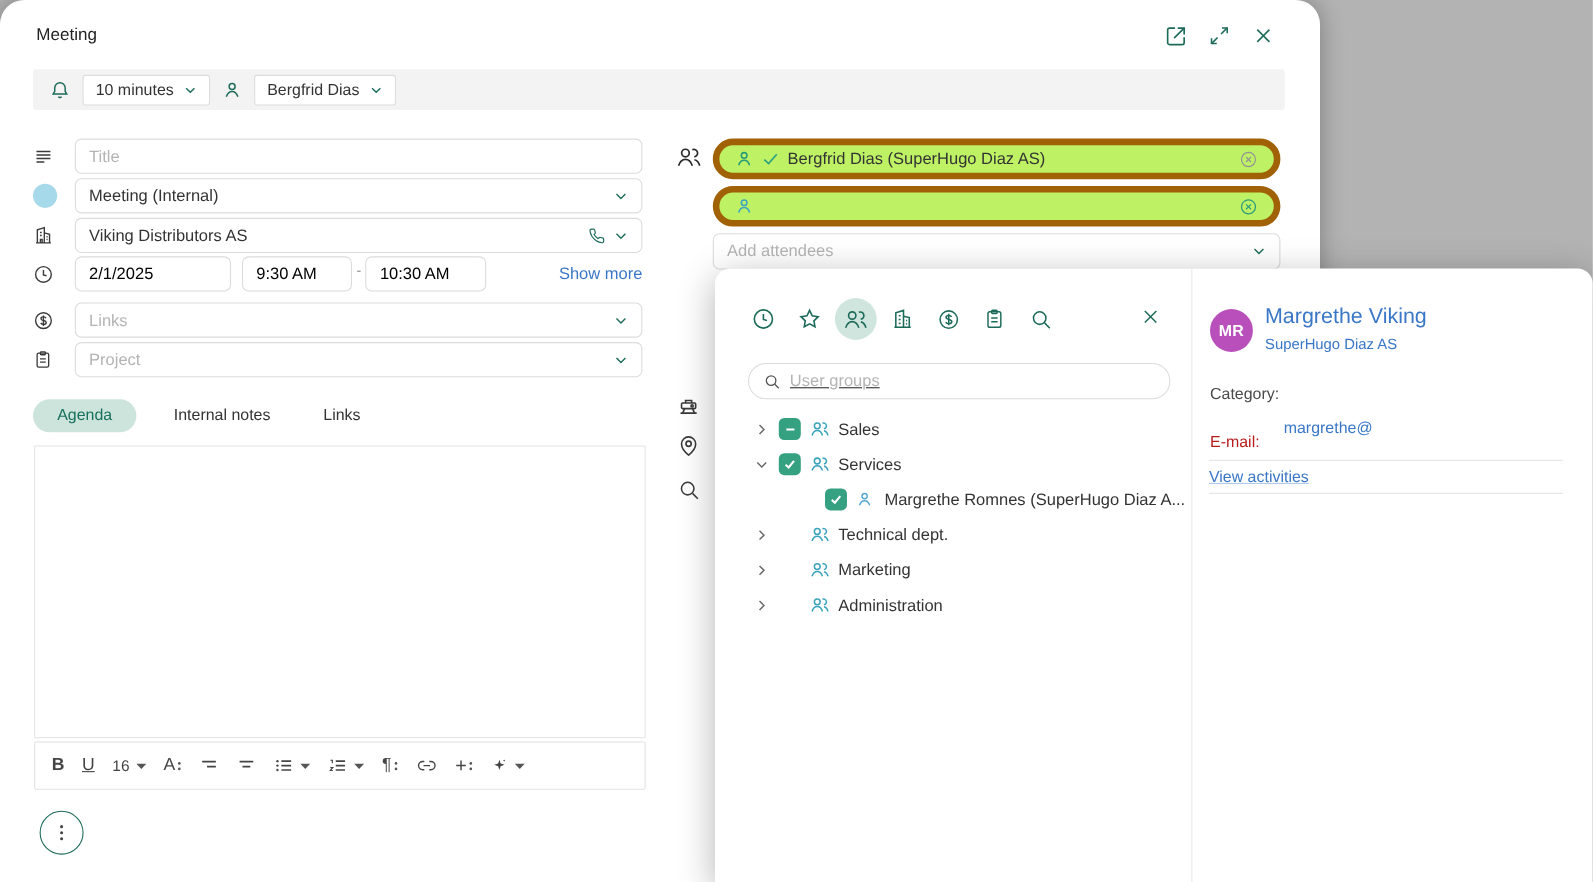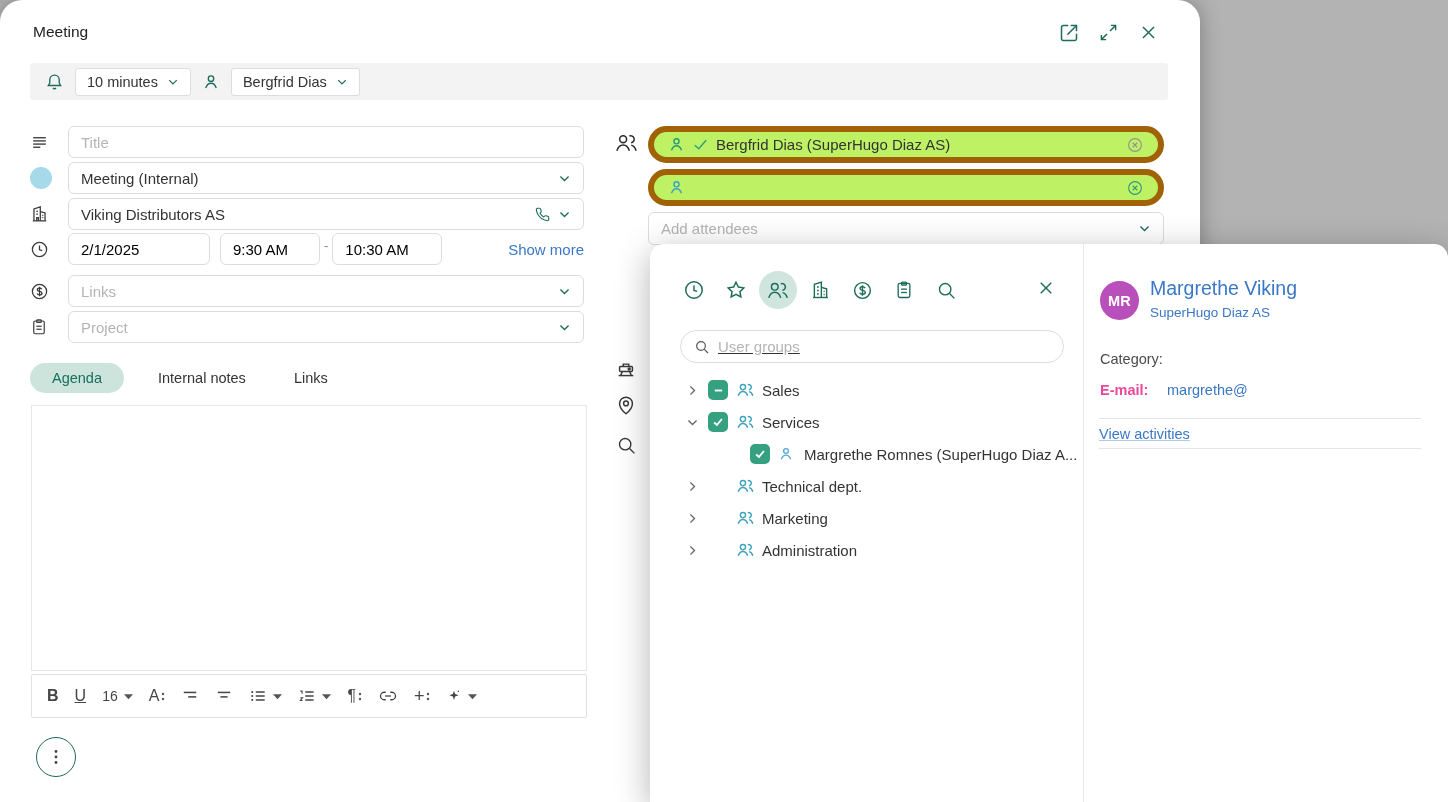--- a/index.html
+++ b/index.html
@@ -100,21 +100,21 @@
 
   .pp-divider { position:absolute; left:433px; top:0; width:1px; height:558px; background:#e8e8e8; }
 
   
   .avatar { position:absolute; left:450px; top:37px; width:39px; height:39px; border-radius:50%;
             background:#b84fba; color:#fff; font-size:14.5px; font-weight:700;
             display:flex; align-items:center; justify-content:center; letter-spacing:.3px; }
   .d-name { position:absolute; left:500px; top:33px; font-size:19.5px; color:#3a77c6; cursor:pointer; }
   .d-company { position:absolute; left:500px; top:61px; font-size:13.5px; color:#3a77c6; cursor:pointer; }
   .d-cat { position:absolute; left:450px; top:107px; font-size:14.5px; color:#4a4a4a; }
-  .d-email-lbl { position:absolute; left:450px; top:138px; font-size:14.5px; color:#ec4899;font-weight:bold; }
+  .d-email-lbl { position:absolute; left:450px; top:150px; font-size:14.5px; color:#b91c1c; }
   .d-email-val { position:absolute; left:517px; top:138px; font-size:14.5px; color:#3a77c6; cursor:pointer; }
   .d-viewbox { position:absolute; left:449px; top:174px; width:322px; height:31px;
                border-top:1px solid #e4e4e4; border-bottom:1px solid #e4e4e4;
                display:flex; align-items:center; }
   .d-viewbox span { font-size:14.5px; color:#3a77c6; text-decoration:underline; text-decoration-color:rgba(58,119,198,.4); cursor:pointer; }
 </style>
 </head>
 <body>
 
 <div class="viewport">

